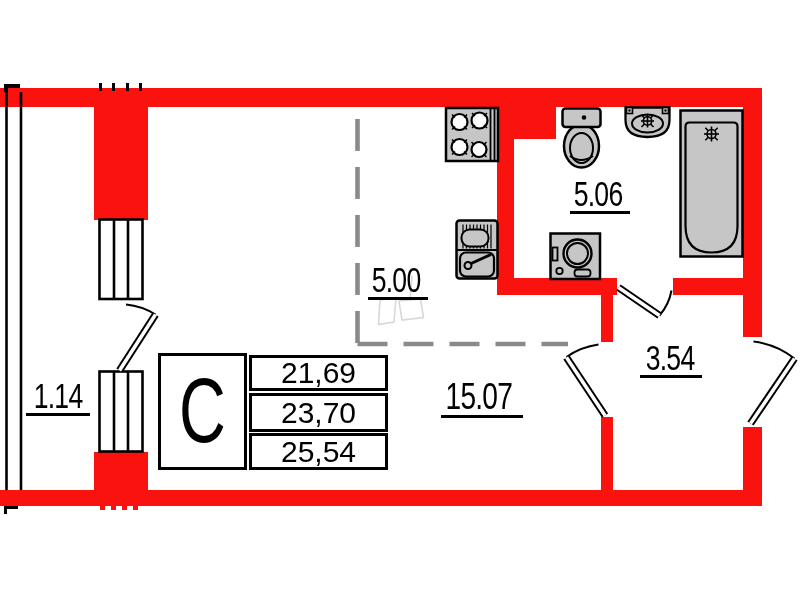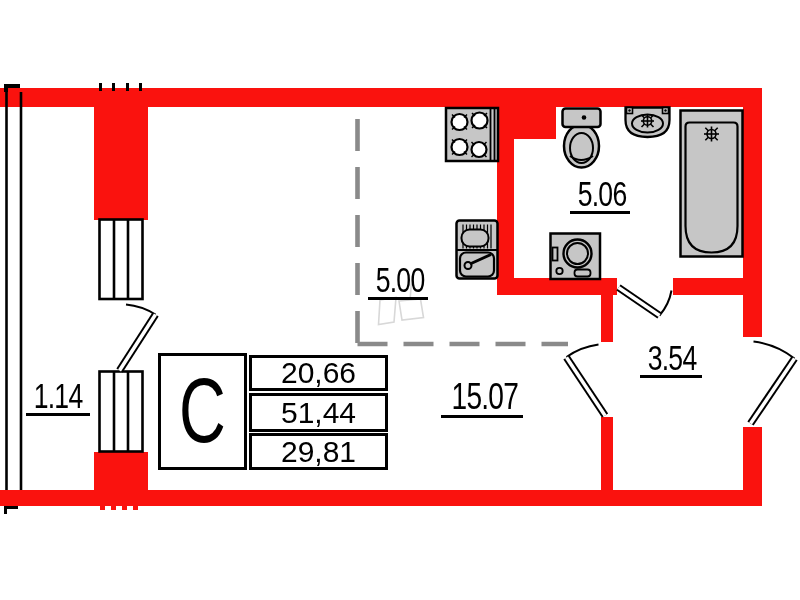--- a/index.html
+++ b/index.html
@@ -1,21 +1,21 @@
 <!DOCTYPE html>
 <html><head>
 <meta charset="utf-8">
 <style>
   html,body{margin:0;padding:0;background:#ffffff;}
   .plan{position:relative;width:800px;height:600px;background:#fff;overflow:hidden;
         font-family:"Liberation Sans","DejaVu Sans",sans-serif;color:#000;}
   .wall{position:absolute;background:#FA120E;}
   svg.overlay{position:absolute;left:0;top:0;}
   .rlabel{position:absolute;border-bottom:3px solid #000;display:flex;
-          align-items:flex-end;justify-content:flex-start;font-size:35px;line-height:1;
+          align-items:flex-end;justify-content:flex-end;font-size:35px;line-height:1;
           letter-spacing:-1px;white-space:nowrap;}
   .rlabel span{display:inline-block;transform:scaleX(.76);transform-origin:center bottom;}
   .rlabel.big{font-size:37px;}
   .tbox{position:absolute;border:3px solid #000;background:#fff;box-sizing:border-box;
         display:flex;align-items:center;justify-content:center;font-size:30px;}
   .tbox.type{font-size:90px;}
   .tbox.type span{display:inline-block;transform:scaleX(.72);}
 </style>
 </head>
 <body>
@@ -217,22 +217,22 @@
     <span>3.54</span>
   </div>
   <div class="rlabel big" style="left:441px;top:381px;width:82px;height:34px">
     <span>15.07</span>
   </div>
 
   <div class="tbox type" style="left:158px;top:353px;width:89px;height:117px">
     <span>С</span>
   </div>
   <div class="tbox" style="left:249px;top:355px;width:139px;height:36px">
-    <span>20,66</span>
+    <span>21,69</span>
   </div>
   <div class="tbox" style="left:249px;top:393px;width:139px;height:39px">
-    <span>51,44</span>
+    <span>23,70</span>
   </div>
   <div class="tbox" style="left:249px;top:433px;width:139px;height:37px">
-    <span>29,81</span>
+    <span>25,54</span>
   </div>
 
 </div>
 
 </body></html>

